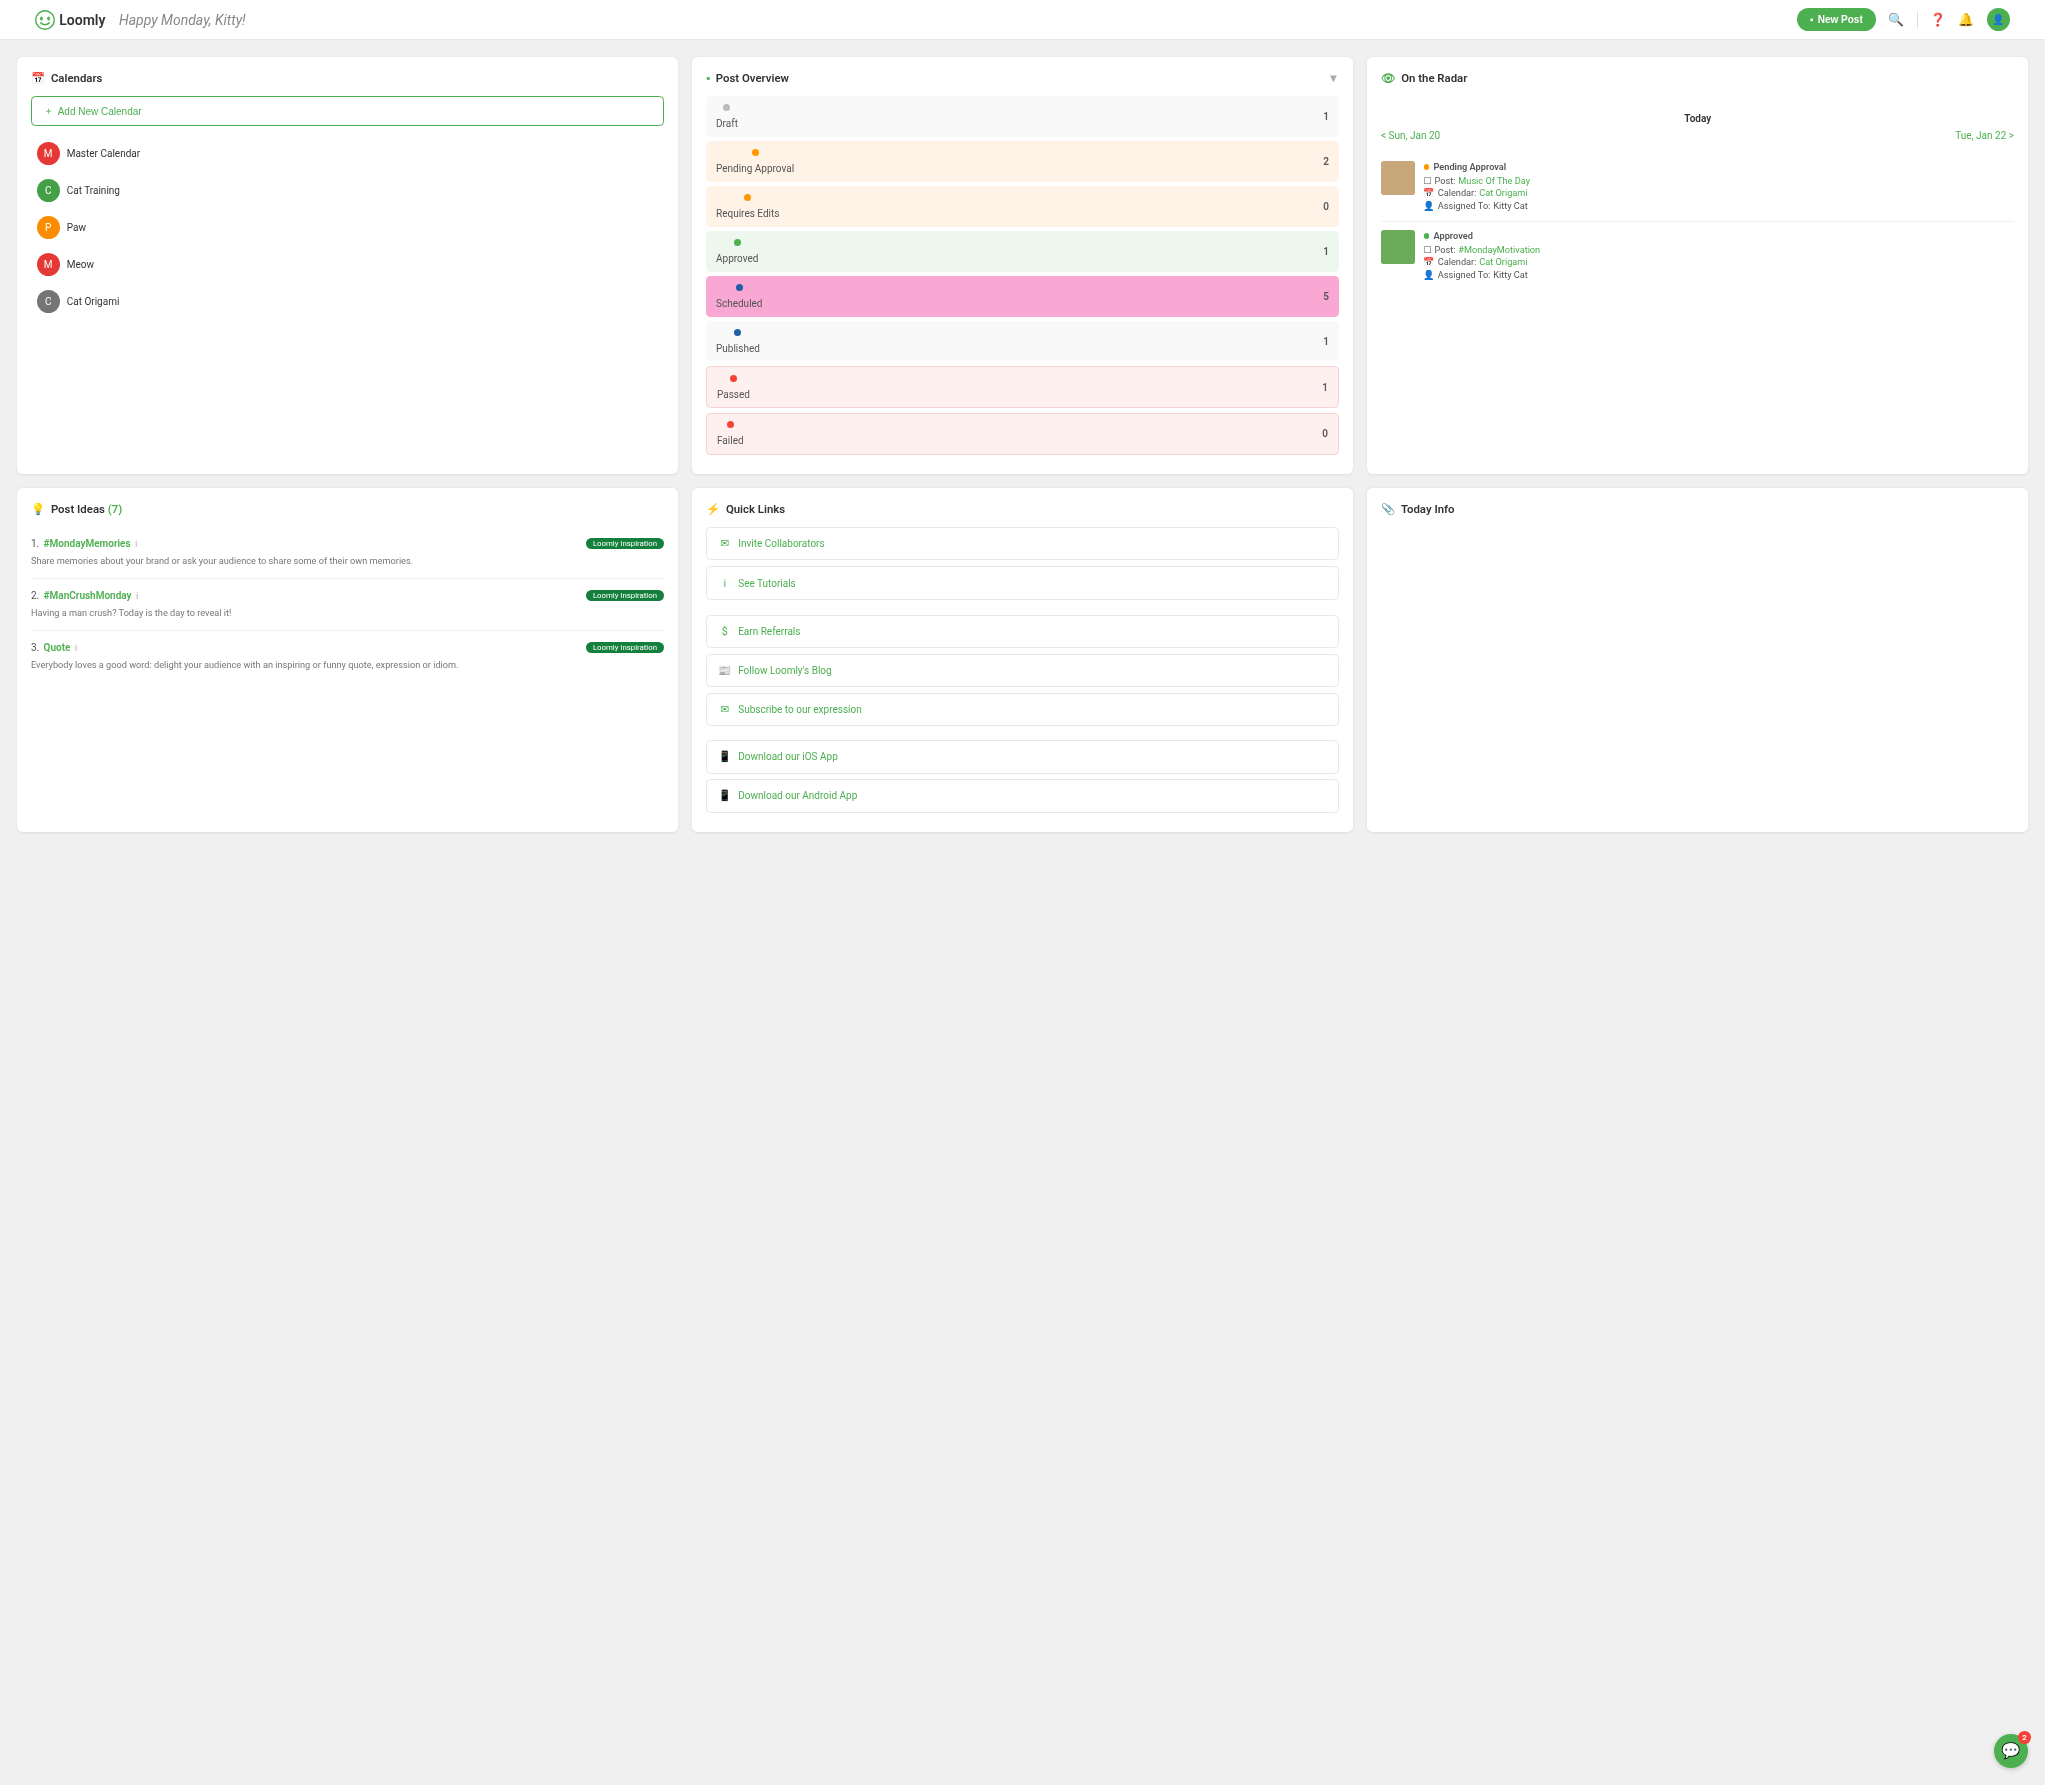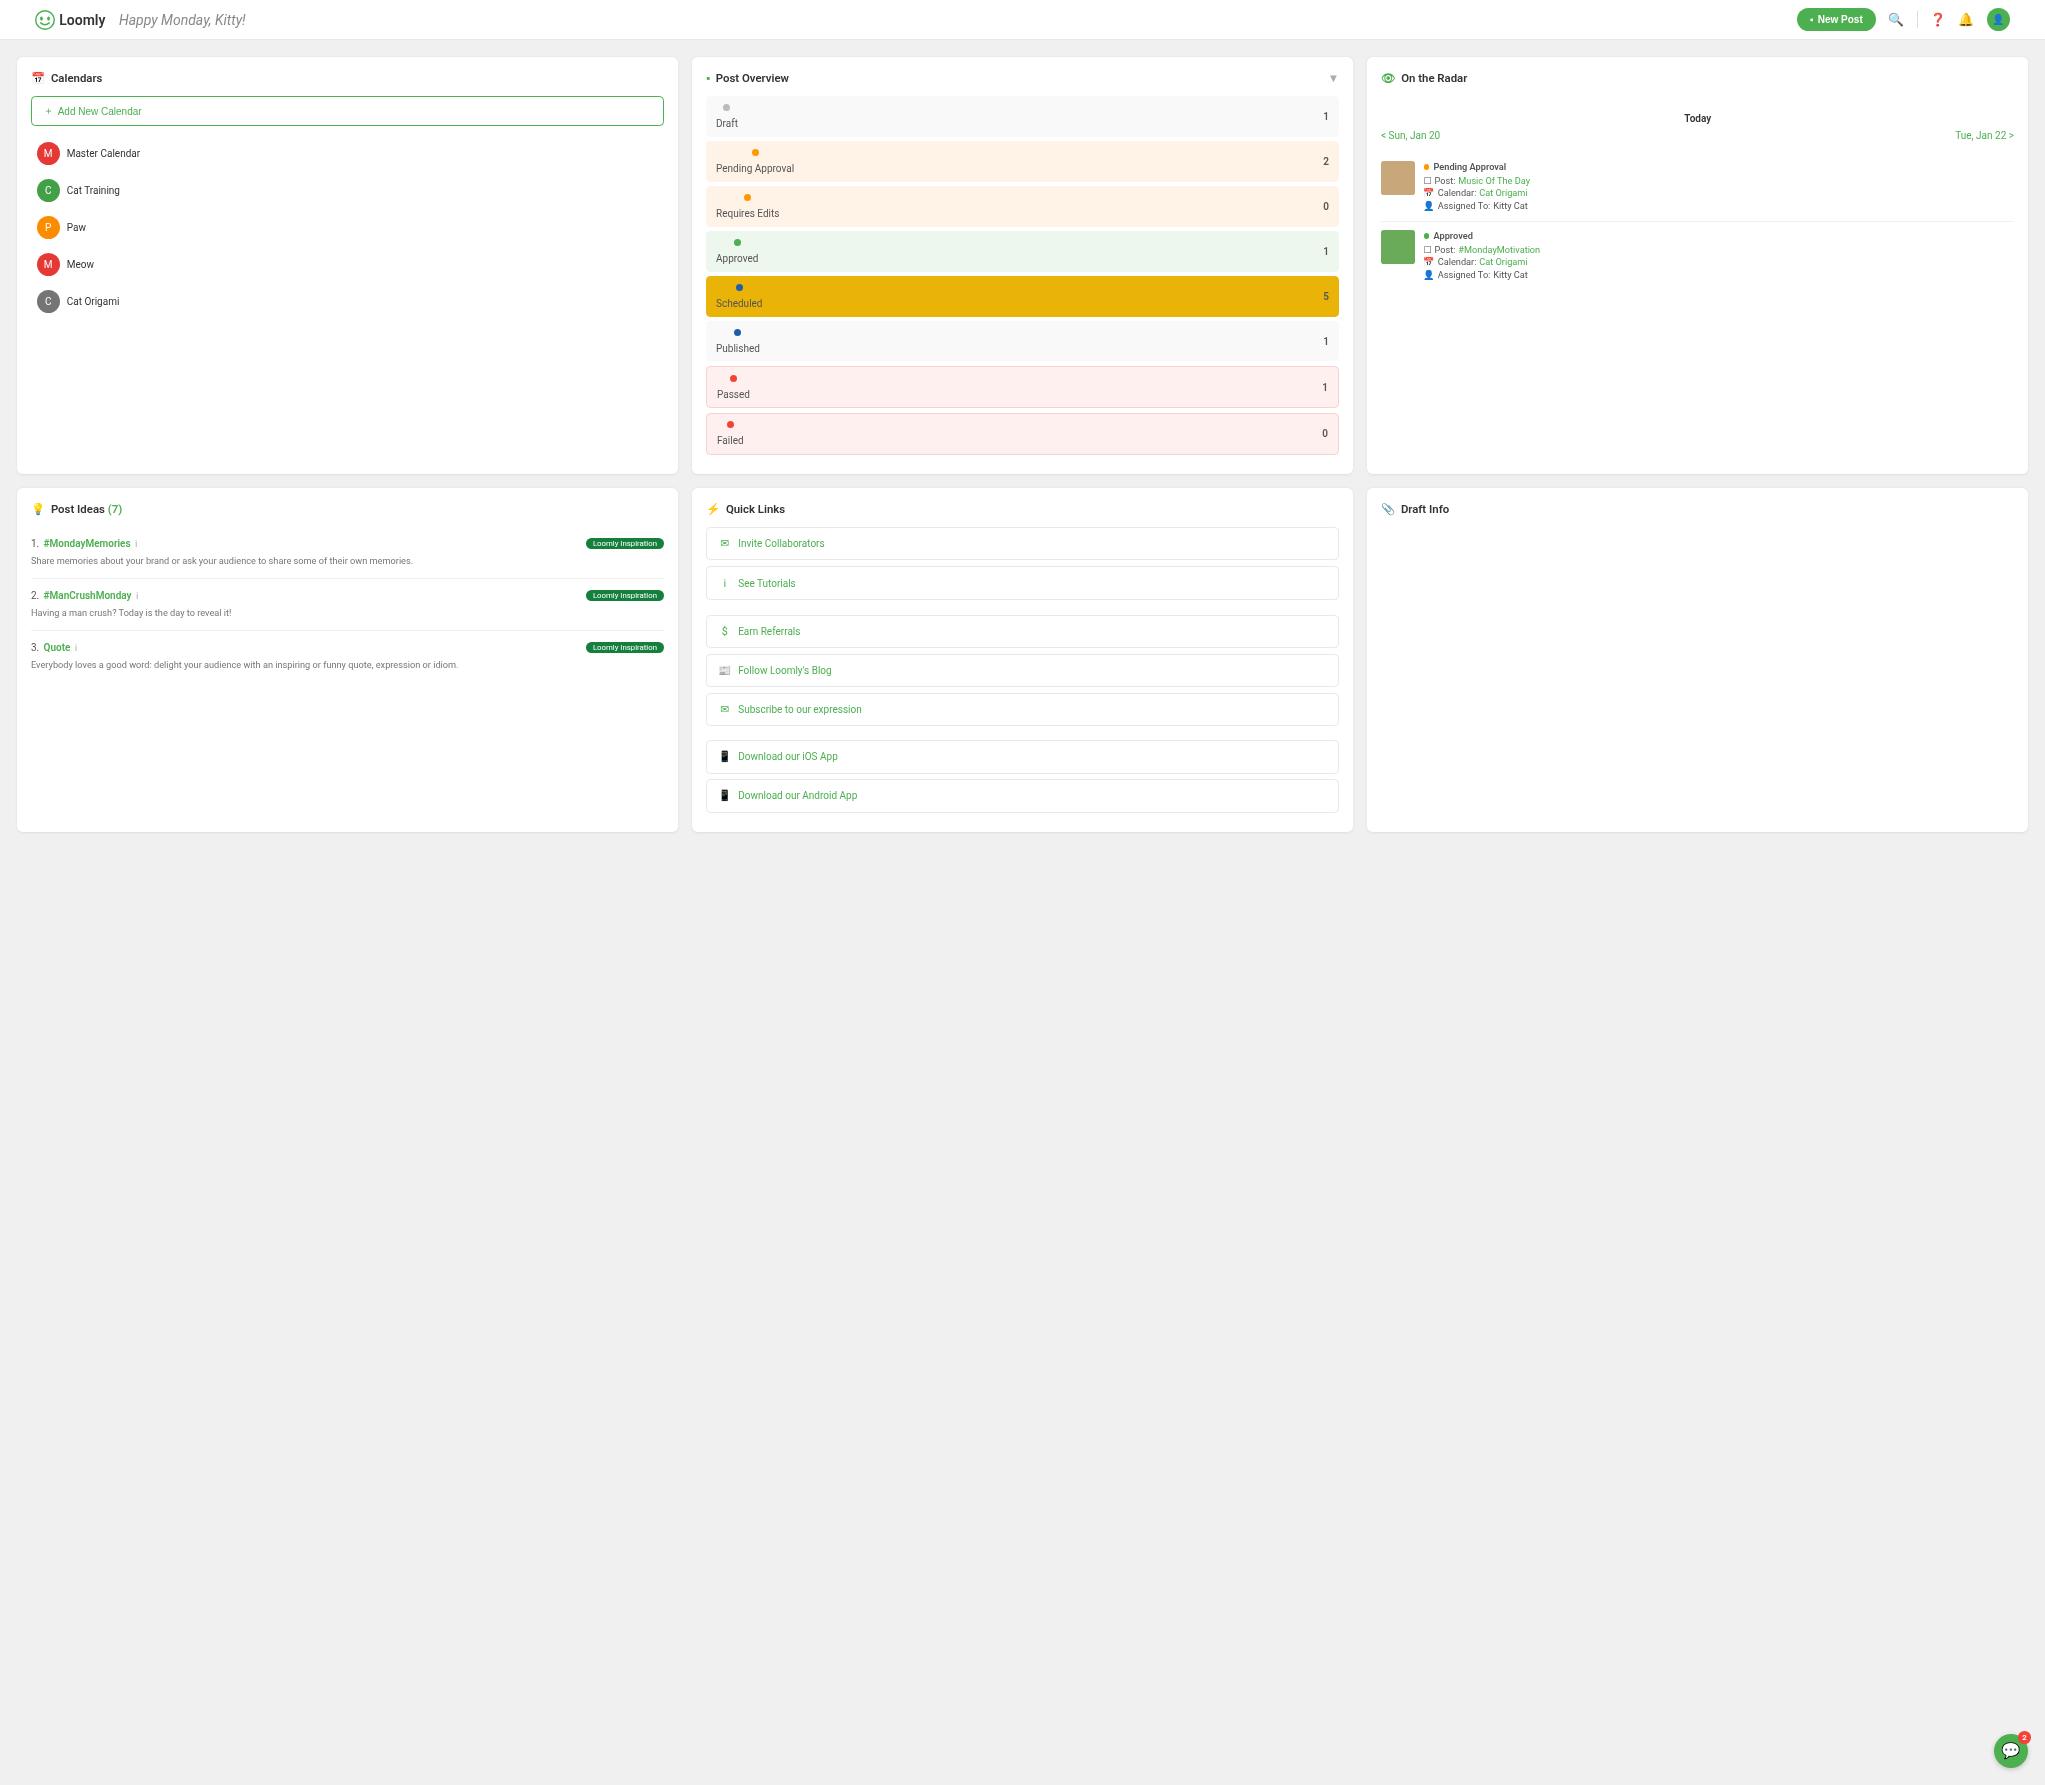--- a/index.html
+++ b/index.html
@@ -35,21 +35,21 @@
     .post-overview-header { display: flex; align-items: center; justify-content: space-between; margin-bottom: 11.4px; }
     .filter-icon { color: #aaa; cursor: pointer; font-size: 11.4px; }
     .post-row { display: flex; align-items: center; justify-content: space-between; padding: 7.8px 10px; border-radius: 4.3px; margin-bottom: 4.3px; cursor: pointer; }
     .post-row-left { display: flex; align-items: center; gap: 7px; flex-direction: column; }
     .status-dot { width: 7px; height: 7px; border-radius: 50%; flex-shrink: 0; }
     .post-row-label { font-size: 10px; color: #555; }
     .post-row-count { font-size: 10px; font-weight: 600; color: #555; }
     .row-default { background: #f9f9f9; }
     .row-orange { background: #fff3e8; }
     .row-green { background: #edf7ed; }
-    .row-scheduled { background: #eab308; }
+    .row-scheduled { background: #f9a8d4; }
     .row-pink { background: #fff0f0; border: 0.7px solid #f8d0d0; }
     .dot-gray { background: #bbb; }
     .dot-orange { background: #ff9800; }
     .dot-green { background: #4caf50; }
     .dot-darkblue { background: #1e5fa8; }
     .dot-red { background: #f44336; }
 
     
     .radar-nav { display: flex; align-items: center; justify-content: space-between; margin-bottom: 11.4px; font-size: 10px; }
     .radar-nav-link { color: #4caf50; cursor: pointer; text-decoration: none; margin-top: 34px; }
@@ -356,21 +356,21 @@
         <div class="quick-link-item">
     <span class="quick-link-icon">📱</span>
     <span>Download our Android App</span>
   </div>
       </div>
   </div>
 
   <div class="card">
     <div class="card-title">
       <span class="card-title-icon">📎</span>
-      <span>Draft Info</span>
+      <span>Today Info</span>
     </div>
   </div>
 
 </main>
 
 <div class="chat-bubble" style="position:fixed;bottom:17px;right:17px;">
   <span>💬</span>
   <div class="chat-badge">2</div>
 </div>
 

